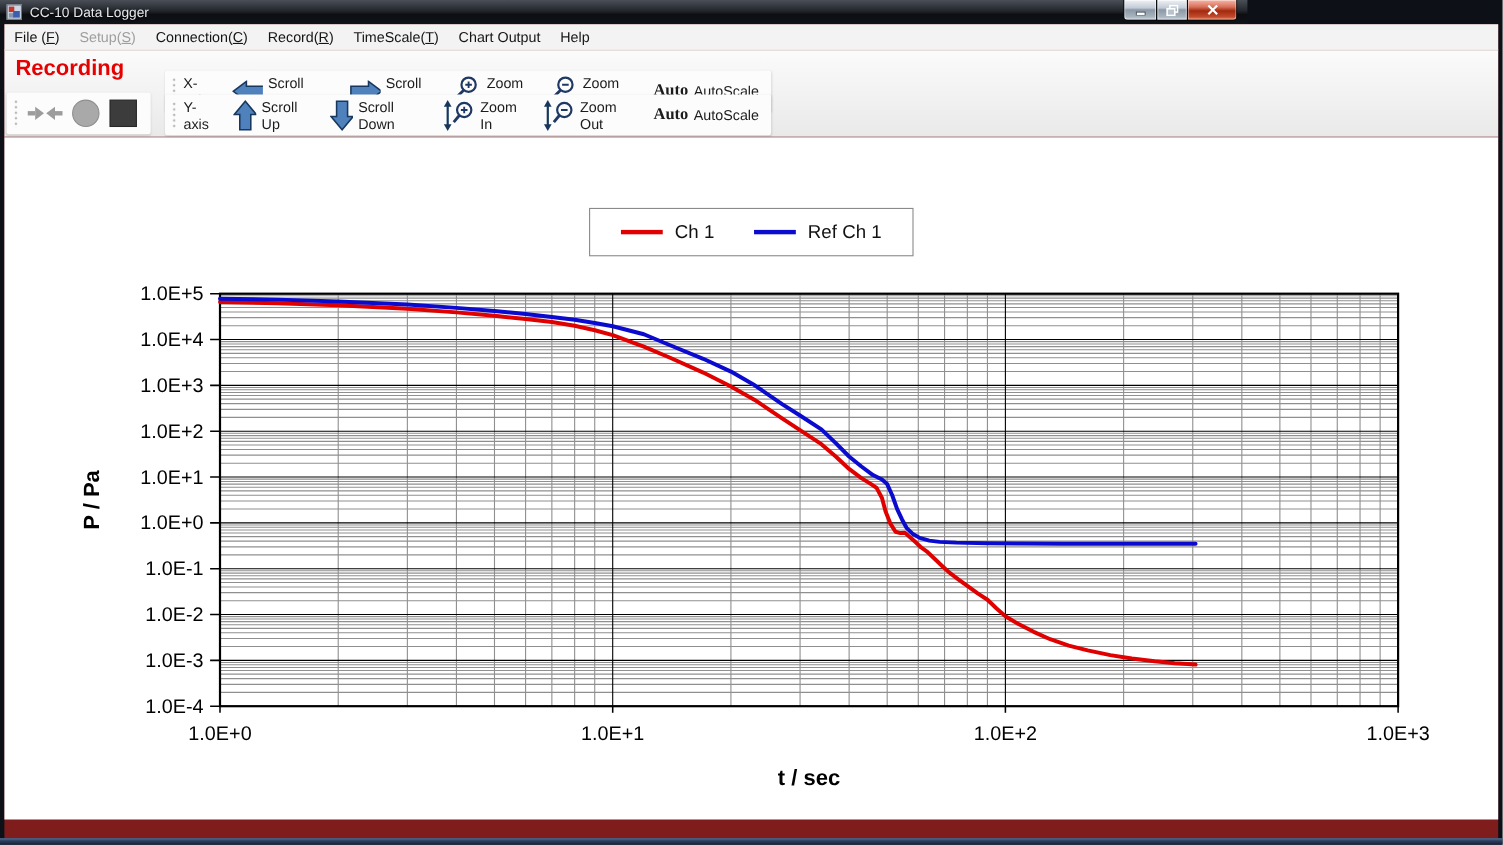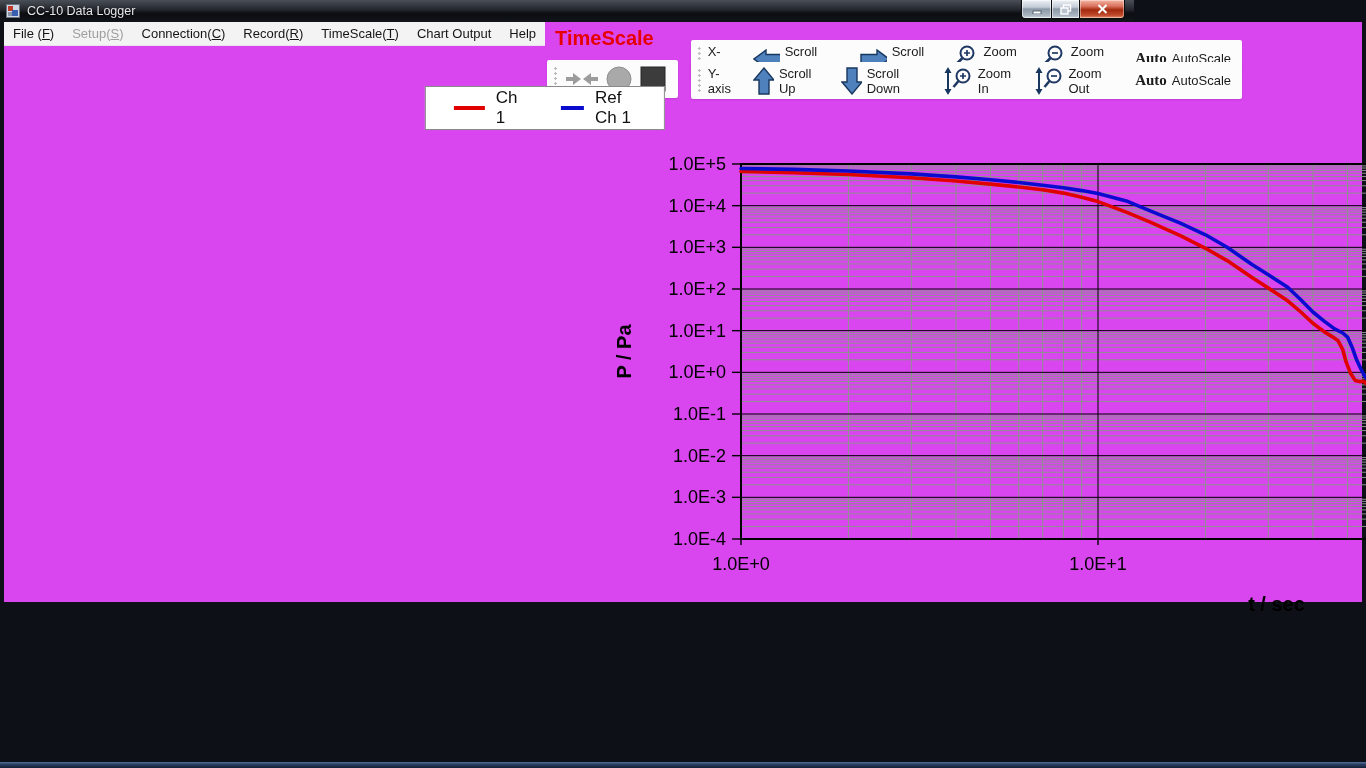--- a/index.html
+++ b/index.html
@@ -20,22 +20,22 @@
   .wbtn { height:19px; border:1px solid #0b0b0b; border-top:none; display:flex; align-items:center; justify-content:center;
     background:linear-gradient(180deg,#eef2f6 0%,#c2cbd6 40%,#8c98a6 50%,#a9b4c0 85%,#cdd6de 100%);
     box-shadow:inset 0 0 0 1px rgba(255,255,255,.55); }
   .wbtn.min { width:30px; border-radius:0 0 0 4px; border-right:none; }
   .wbtn.res { width:29px; }
   .wbtn.close { width:45px; border-radius:0 0 4px 0; border-left:none;
     background:linear-gradient(180deg,#f6b6a5 0%,#d8705a 35%,#a2290e 55%,#c14a2c 85%,#e8936f 100%);
     box-shadow:inset 0 0 0 1px rgba(255,255,255,.4); }
 
   
-  .client { position:absolute; top:22px; left:4px; width:1358px; height:580px;
-    background:#d946ef; display:flex; }
+  .client { position:absolute; top:22px; left:4px; width:1358px; height:740px;
+    background:#7f1d1d; display:flex; flex-direction:column; }
 
   
   .menubar { height:24px; background:#f3f3f3; display:flex; align-items:stretch;
     font-size:13px; color:#151515; border-bottom:1px solid #e6e6e6; }
   .menu-item { display:flex; align-items:center; padding:0 9px; cursor:default; }
   .menu-item.disabled { color:#9f9f9f; }
   .menu-item .mn { text-decoration:underline; }
 
   
   .toolbar { height:79px; position:relative;
@@ -135,21 +135,21 @@
       </div>
     <div class="menu-item">
         <span>Chart Output</span>
       </div>
     <div class="menu-item">
         <span>Help</span>
       </div>
   </div>
 
   <div class="toolbar">
-    <div class="rec-label">TimeScale</div>
+    <div class="rec-label">Recording</div>
 
     <div class="strip strip-rec">
       <div class="grip"></div>
       <div class="rec-icon-btn">
         <svg width="32" height="16">
           <rect x="0" y="6" width="7" height="4" fill="#9c9c9c"></rect>
           <path d="M7 2 L15 8 L7 14 Z" fill="#9c9c9c"></path>
           <path d="M25 2 L17 8 L25 14 Z" fill="#9c9c9c"></path>
           <rect x="25" y="6" width="7" height="4" fill="#9c9c9c"></rect>
         </svg>

